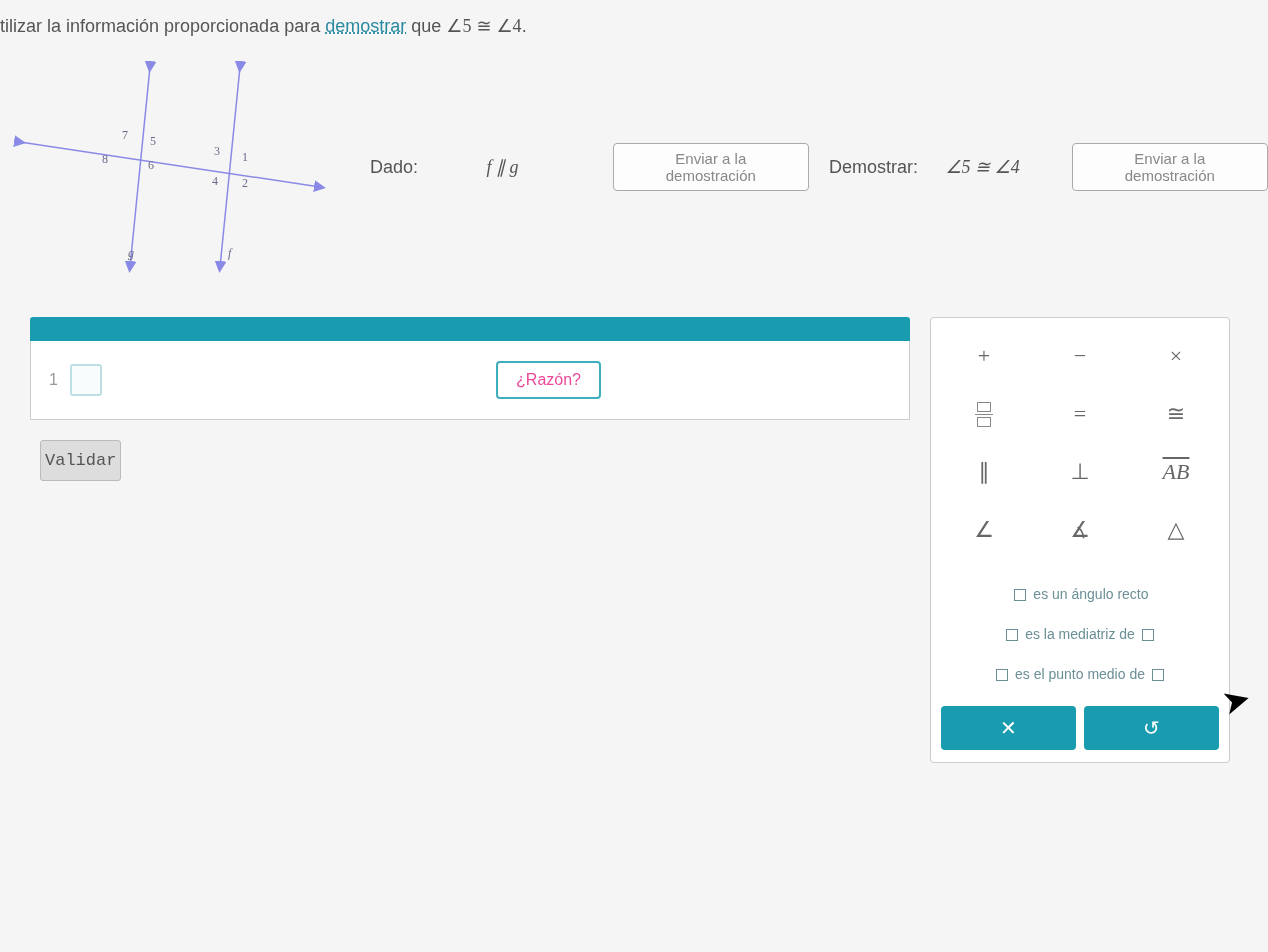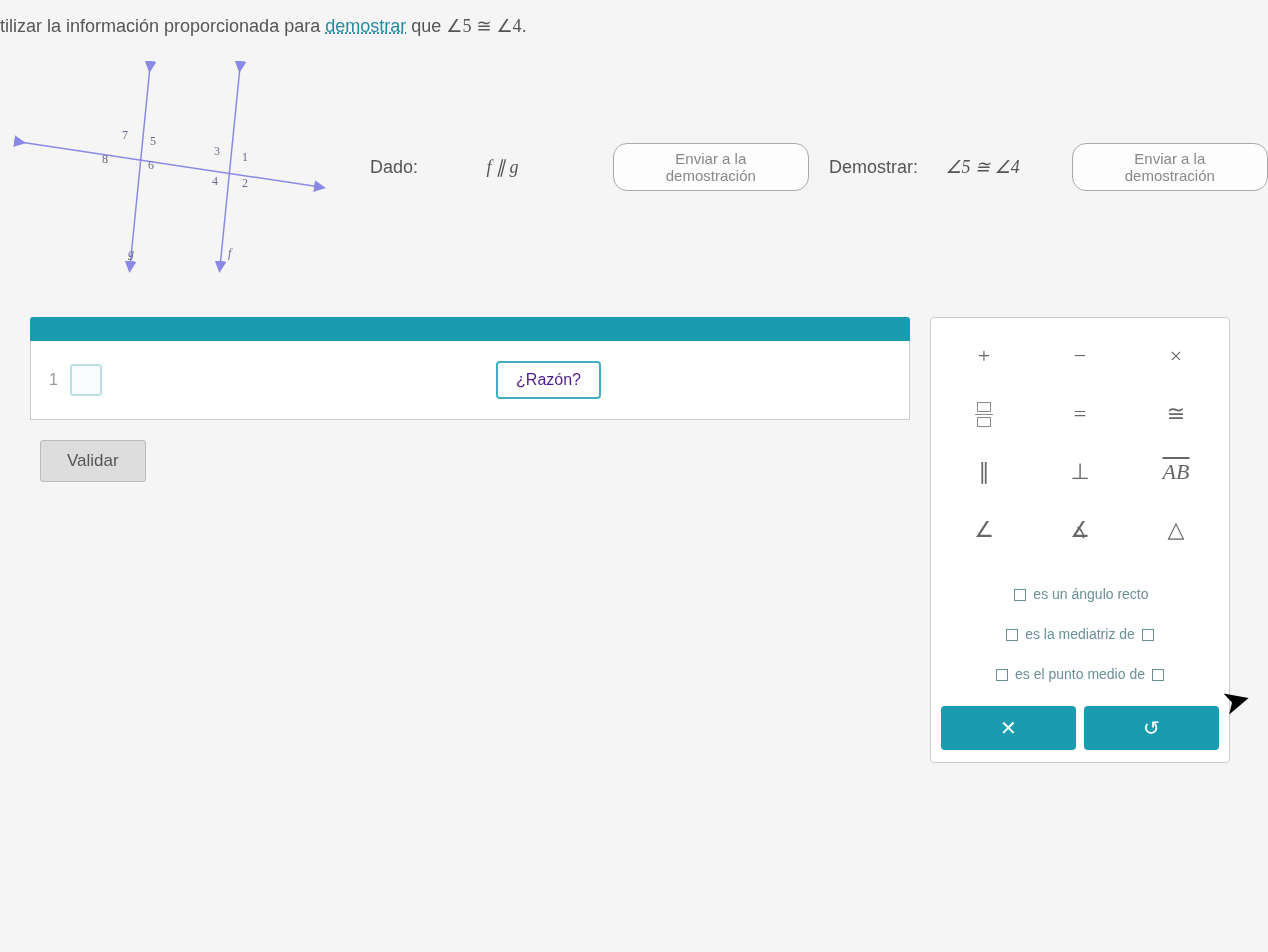--- a/index.html
+++ b/index.html
@@ -38,21 +38,21 @@
     color: #555;
   }
   .given-row { display: flex; align-items: center; gap: 18px; }
   .given-label { width: 100px; }
   .given-value { width: 110px; font-style: italic; font-family: serif; }
   .send-btn {
     border: 1px solid #aaa;
     background: #fdfdfd;
     color: #888;
     padding: 6px 16px;
-    border-radius: 14px;
+    border-radius: 4px;
     font-size: 15px;
     cursor: pointer;
   }
   .main-area {
     display: flex;
     gap: 20px;
     padding: 0 10px 0 30px;
   }
   .proof-panel {
     flex: 1;
@@ -83,38 +83,39 @@
   .prop-input {
     width: 32px;
     height: 32px;
     border: 2px solid #bcdfe4;
     background: #f8fcfc;
     border-radius: 3px;
   }
   .reason-btn {
     border: 2px solid #3fafc0;
     background: #fff;
-    color: #4c1d95;
+    color: #ec4899;
     padding: 8px 18px;
     border-radius: 4px;
     font-size: 16px;
     cursor: pointer;
     margin-left: auto;
     margin-right: 290px;
   }
   .validate-btn {
     background: #ddd;
     border: 1px solid #bbb;
     color: #555;
     font-size: 17px;
-    padding: 10px 26px;
+    padding: 10px 4px;
     margin: 20px 0 0 10px;
     border-radius: 3px;
     cursor: pointer;
     display: inline-block;
+    font-family: Liberation Mono, monospace;
   }
   .toolbox {
     width: 300px;
     background: #fff;
     border: 1px solid #ccc;
     border-radius: 4px;
     padding: 12px 8px;
   }
   .tool-grid {
     display: grid;

